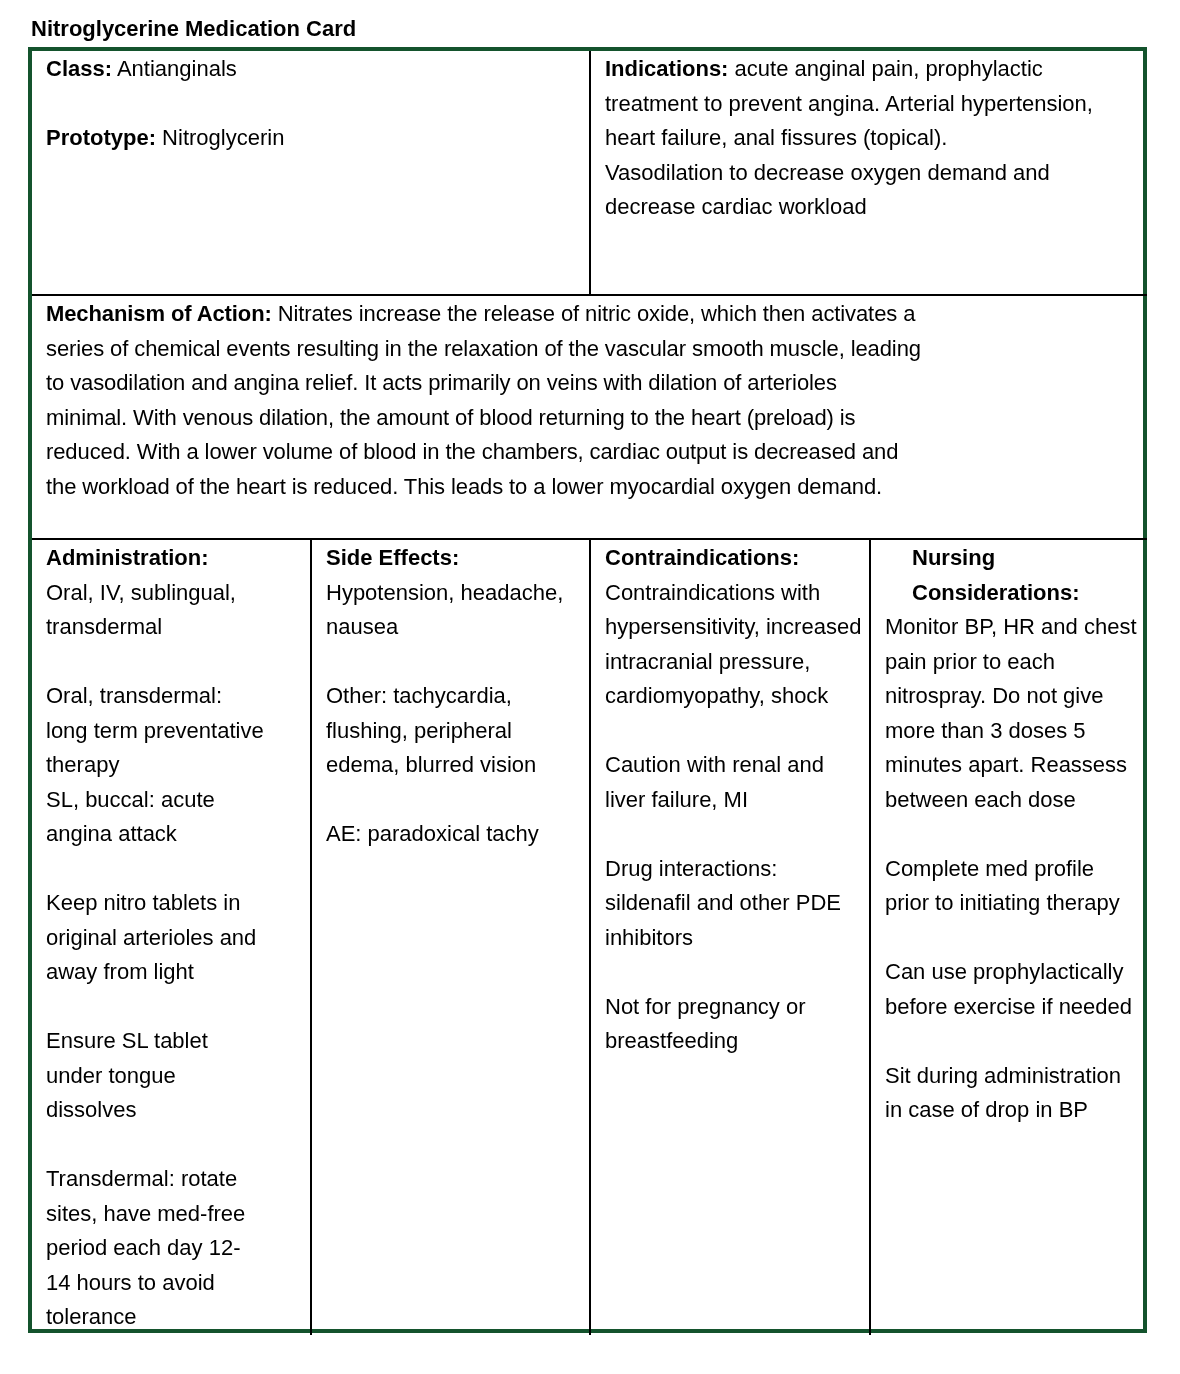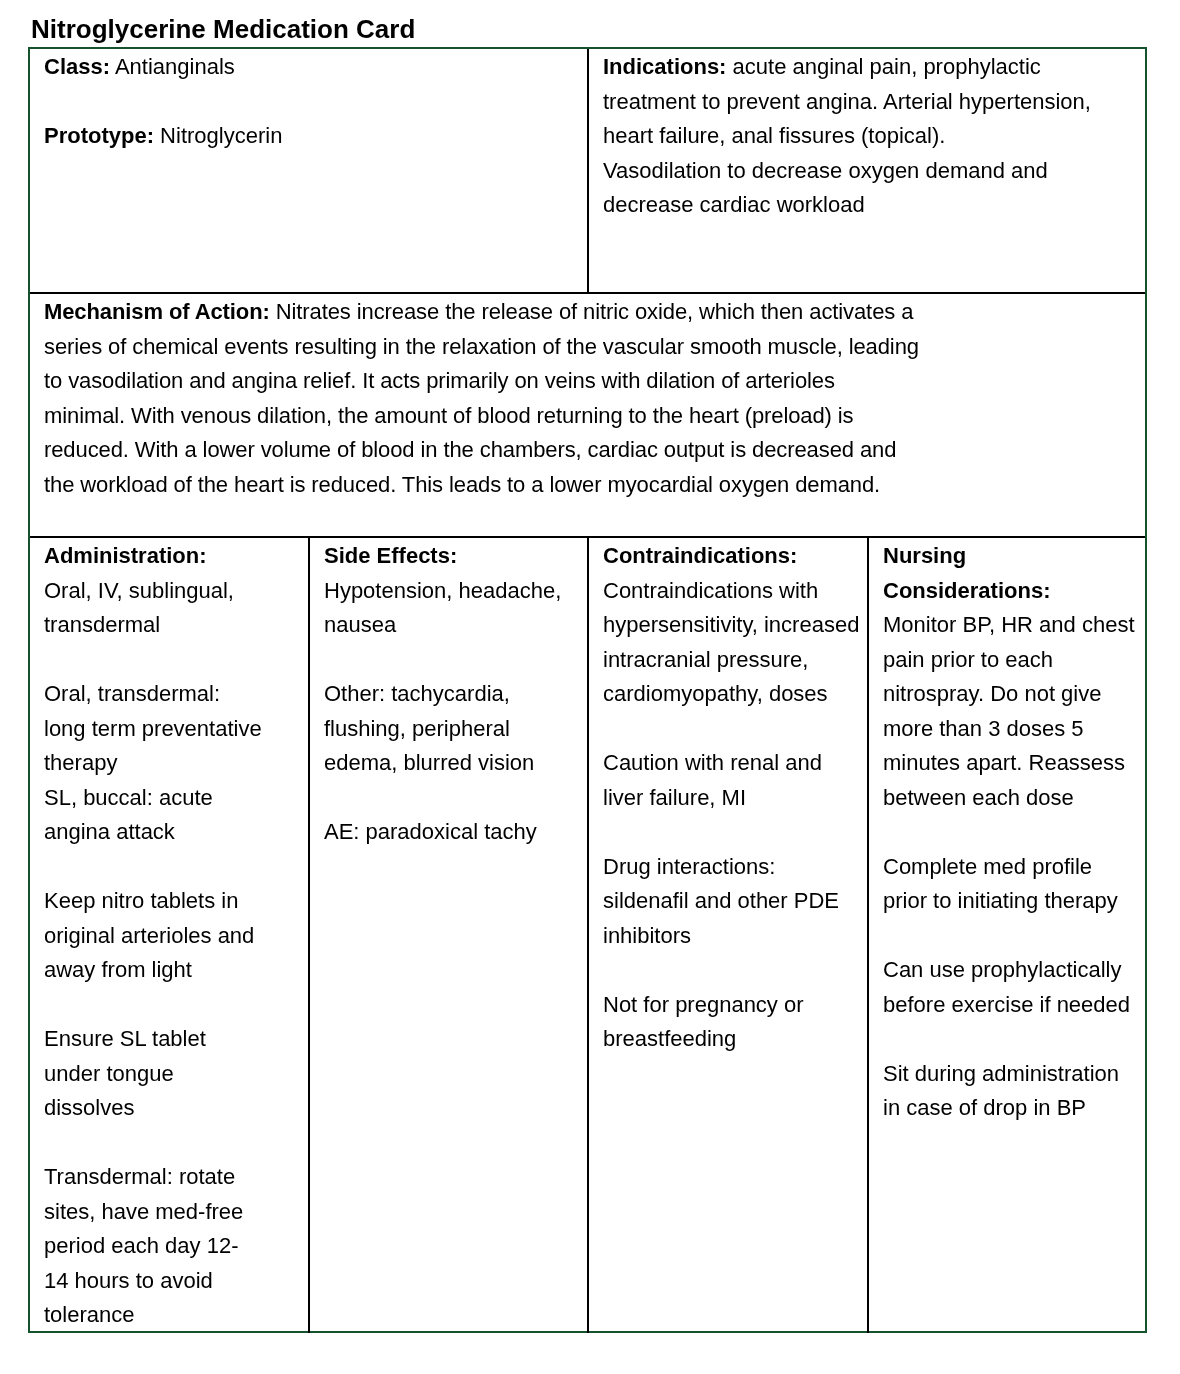--- a/index.html
+++ b/index.html
@@ -3,26 +3,26 @@
   <meta charset="utf-8">
   <style>
     html, body { margin: 0; padding: 0; background: #ffffff; }
     body {
       width: 1180px; height: 1374px; position: relative; overflow: hidden;
       font-family: "Liberation Sans", "DejaVu Sans", sans-serif;
       color: #000000;
     }
     .title {
       position: absolute; left: 31px; top: 14px;
-      font-size: 26px; font-weight: bold; line-height: 30px;
+      font-size: 22px; font-weight: bold; line-height: 30px;
     }
     .card {
       position: absolute; left: 28px; top: 47px;
       width: 1119px; height: 1286px;
-      border: 2px solid #14532d; box-sizing: border-box;
+      border: 4px solid #14532d; box-sizing: border-box;
     }
     .cell {
       position: absolute; box-sizing: border-box;
       font-size: 22px; line-height: 34.5px;
       padding: 1px 0 0 14px;
     }
     .vline { position: absolute; width: 2px; background: #000; }
     .hline { position: absolute; height: 2px; background: #000; }
     .lbl { font-weight: bold; }
     .para { margin: 0; white-space: pre-wrap; }
@@ -76,31 +76,31 @@
     <p class="para lbl">Side Effects:</p>
     <p class="para">Hypotension, headache, nausea</p>
     <div class="gap"></div>
     <p class="para">Other: tachycardia, flushing, peripheral edema, blurred vision</p>
     <div class="gap"></div>
     <p class="para">AE: paradoxical tachy</p>
   </div>
 
   <div class="cell" style="left:559px; top:489px; width:278px; ">
     <p class="para lbl">Contraindications:</p>
-    <p class="para">Contraindications with hypersensitivity, increased intracranial pressure, cardiomyopathy, doses</p>
+    <p class="para">Contraindications with hypersensitivity, increased intracranial pressure, cardiomyopathy, shock</p>
     <div class="gap"></div>
     <p class="para">Caution with renal and liver failure, MI</p>
     <div class="gap"></div>
     <p class="para">Drug interactions: sildenafil and other PDE inhibitors</p>
     <div class="gap"></div>
     <p class="para">Not for pregnancy or breastfeeding</p>
   </div>
 
   <div class="cell" style="left:839px; top:489px; width:276px; padding-right:6px;">
-    <p class="para lbl" style="width:170px;">Nursing Considerations:</p>
+    <p class="para lbl" style="width:170px;margin-left:27px;">Nursing Considerations:</p>
     <p class="para">Monitor BP, HR and chest pain prior to each nitrospray. Do not give more than 3 doses 5 minutes apart. Reassess between each dose</p>
     <div class="gap"></div>
     <p class="para">Complete med profile prior to initiating therapy</p>
     <div class="gap"></div>
     <p class="para">Can use prophylactically before exercise if needed</p>
     <div class="gap"></div>
     <p class="para">Sit during administration in case of drop in BP</p>
   </div>
 </div>
 

